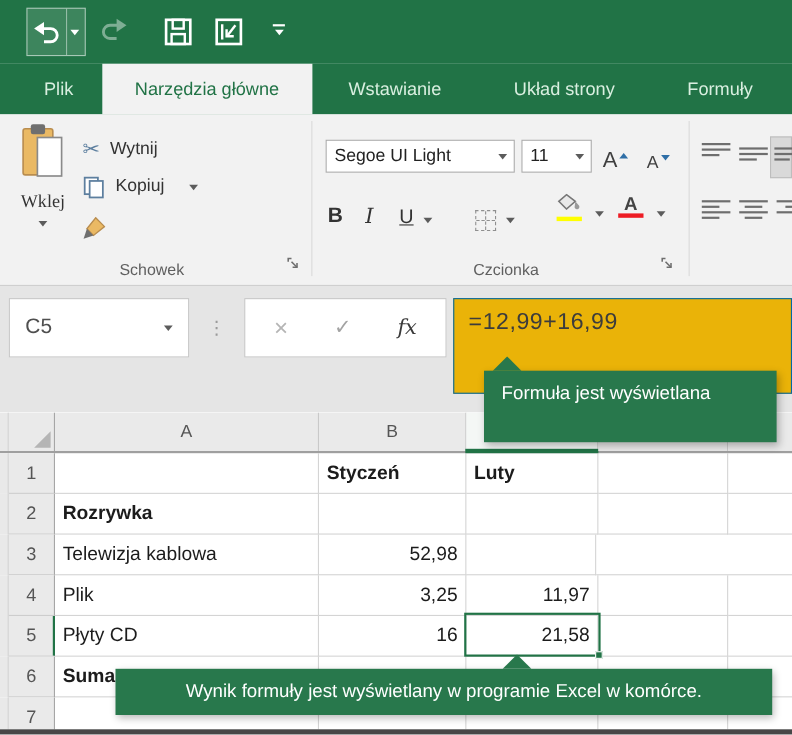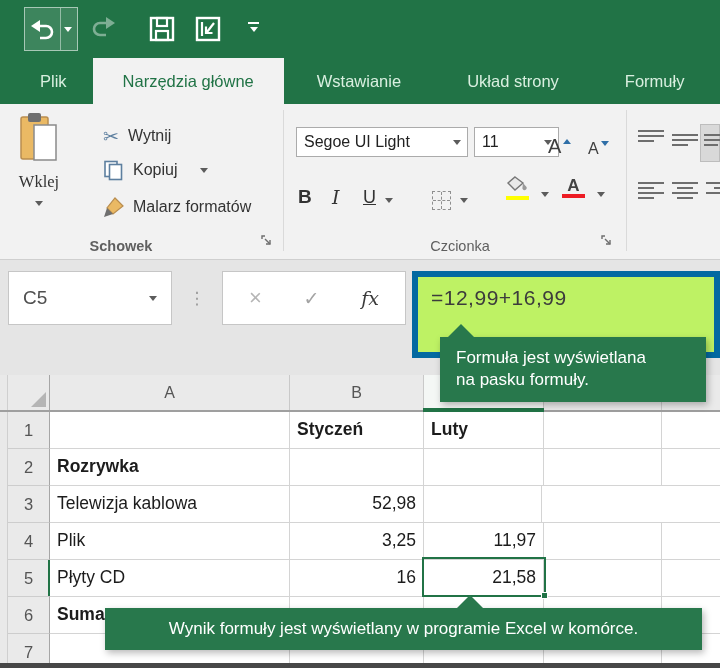--- a/index.html
+++ b/index.html
@@ -39,21 +39,21 @@
   .vsep { position:absolute; top:6px; bottom:8px; width:1px; background:#dadada; }
   .group-label { position:absolute; bottom:5px; font-size:14.5px; color:#5f5f5f; text-align:center; }
   .launcher { position:absolute; bottom:8px; cursor:pointer; }
 
   .paste-btn { position:absolute; left:10px; top:8px; width:58px; height:130px; text-align:center; cursor:pointer;font-family:Liberation Serif, serif; }
   .paste-btn .plabel { font-size:16.5px; color:#333; margin-top:4px; }
   .caret-g { width:0; height:0; border-left:4px solid transparent; border-right:4px solid transparent;
              border-top:5px solid #5c5c5c; display:inline-block; }
   .paste-btn .caret-g { margin-top:6px; }
 
-  .rbtn { position:absolute; left:103px; height:28px; display:flex; align-items:center; gap:9px;
+  .rbtn { position:absolute; left:75px; height:28px; display:flex; align-items:center; gap:9px;
           cursor:pointer; white-space:nowrap; }
   .rbtn .lbl { color:#333; }
   .scissors::before { content:"✂"; font-size:19px; color:#5d7f9f; }
   .ico { display:inline-flex; align-items:center; justify-content:center; }
 
   .combo { position:absolute; background:#fff; border:1px solid #ababab; display:flex; align-items:center;
            font-size:16px; color:#222; cursor:pointer; }
   .combo .val { flex:1; padding-left:7px; white-space:nowrap; overflow:hidden; }
   .combo .caret-g { margin-right:6px; }
 
@@ -88,22 +88,22 @@
   .name-box .caret-g { margin-right:14px; }
   .dots { position:absolute; left:190px; top:271px; height:54px; width:14px; display:flex; align-items:center;
           justify-content:center; color:#9a9a9a; font-size:17px; z-index:3; cursor:col-resize; }
   .dots::before { content:"⋮"; }
   .fx-box { position:absolute; left:222px; top:271px; width:184px; height:54px; background:#fff;
             border:1px solid #c6c6c6; display:flex; align-items:center; justify-content:space-between;
             padding:0 26px; z-index:3; }
   .btn-cancel { font-size:22px; color:#b5b5b5; cursor:pointer; line-height:1; }
   .btn-enter { font-size:19px; color:#a3a3a3; cursor:pointer; line-height:1; }
   .btn-fx { font-family:"DejaVu Serif", serif; font-style:italic; font-size:19px; color:#3a3a3a; cursor:pointer; }
-  .formula-box { position:absolute; left:412px; top:271px; width:308px; height:87px; background:#bef264;
-                 border:6px solid #0369a1; z-index:2; }
+  .formula-box { position:absolute; left:412px; top:271px; width:308px; height:87px; background:#eab308;
+                 border:1px solid #0369a1; z-index:2; }
   .formula-box .ftext { padding:9px 0 0 13px; font-size:21px; color:#3c3c3c; letter-spacing:.5px; }
 
   
   .grid { position:absolute; left:0; top:375px; width:720px; height:288px; background:#fff; overflow:hidden; }
   .hrow { display:flex; height:37px; border-bottom:2px solid #9f9f9f; }
   .hrow { height:37px; }
   .strip { width:8px; background:#e9e9e9; border-right:1px solid #cfcfcf; flex:none; }
   .corner { width:42px; background:#eaeaea; border-right:1px solid #a6a6a6; position:relative; flex:none; cursor:pointer; }
   .corner .tri { position:absolute; right:3px; bottom:3px; width:0; height:0;
                  border-left:15px solid transparent; border-bottom:15px solid #b5b5b5; }
@@ -231,39 +231,38 @@
       <span class="caret-g" style="margin-left:14px;"></span>
     </div>
 
     <div class="rbtn" style="top:89px;">
       <span class="ico">
         <svg width="21" height="21" viewBox="0 0 21 21">
           <path d="M12 1 L20 9 L10 17 L4 11 Z" fill="#eab964" stroke="#b98d4f" stroke-width="1.2"></path>
           <path d="M4 11 L10 17 L1 20 Z" fill="#6f6f6f"></path>
         </svg>
       </span>
-      <span class="lbl">Malarz formatów</span>
-    </div>
-
-    <div class="group-label" style="left:36px; width:170px;font-weight:bold;">Schowek</div>
+    </div>
+
+    <div class="group-label" style="left:53px; width:170px;">Schowek</div>
     <div class="launcher" style="left:260px;">
       <svg width="13" height="13" viewBox="0 0 13 13">
         <path d="M2 5 V2 H5" fill="none" stroke="#6e6e6e" stroke-width="1.4"></path>
         <path d="M5 5 L10 10" stroke="#6e6e6e" stroke-width="1.4"></path>
         <path d="M10 6 V10 H6" fill="none" stroke="#6e6e6e" stroke-width="1.4"></path>
       </svg>
     </div>
 
     <div class="vsep" style="left:283px;"></div>
 
     <div class="combo" style="left:296px; top:23px; width:172px; height:30px;align-items:center;">
       <span class="val">Segoe UI Light</span>
       <span class="caret-g"></span>
     </div>
-    <div class="combo" style="left:474px; top:23px; width:85px; height:30px;">
+    <div class="combo" style="left:474px; top:23px; width:64px; height:30px;">
       <span class="val">11</span>
       <span class="caret-g"></span>
     </div>
     <div class="fbtn" style="left:548px; top:24px;">
       <span class="grow-a">A</span>
       <span class="tri-up-blue" style="position:relative; top:-14px; left:2px;"></span>
     </div>
     <div class="fbtn" style="left:588px; top:24px;">
       <span class="shrink-a">A</span>
       <span class="tri-dn-blue" style="position:relative; top:-12px; left:2px;"></span>
@@ -442,21 +441,20 @@
     </div>
   </div>
 
   <div class="selection">
     <div class="fill-handle"></div>
   </div>
 
   <div class="callout co-formula">
     <span class="arrow-up"></span>
     <div>Formuła jest wyświetlana</div>
-    <div>na pasku formuły.</div>
   </div>
 
   <div class="callout co-result">
     <span class="arrow-up"></span>
     <span>Wynik formuły jest wyświetlany w programie Excel w komórce.</span>
   </div>
 
   <div class="bottom-edge"></div>
 </div>
 

